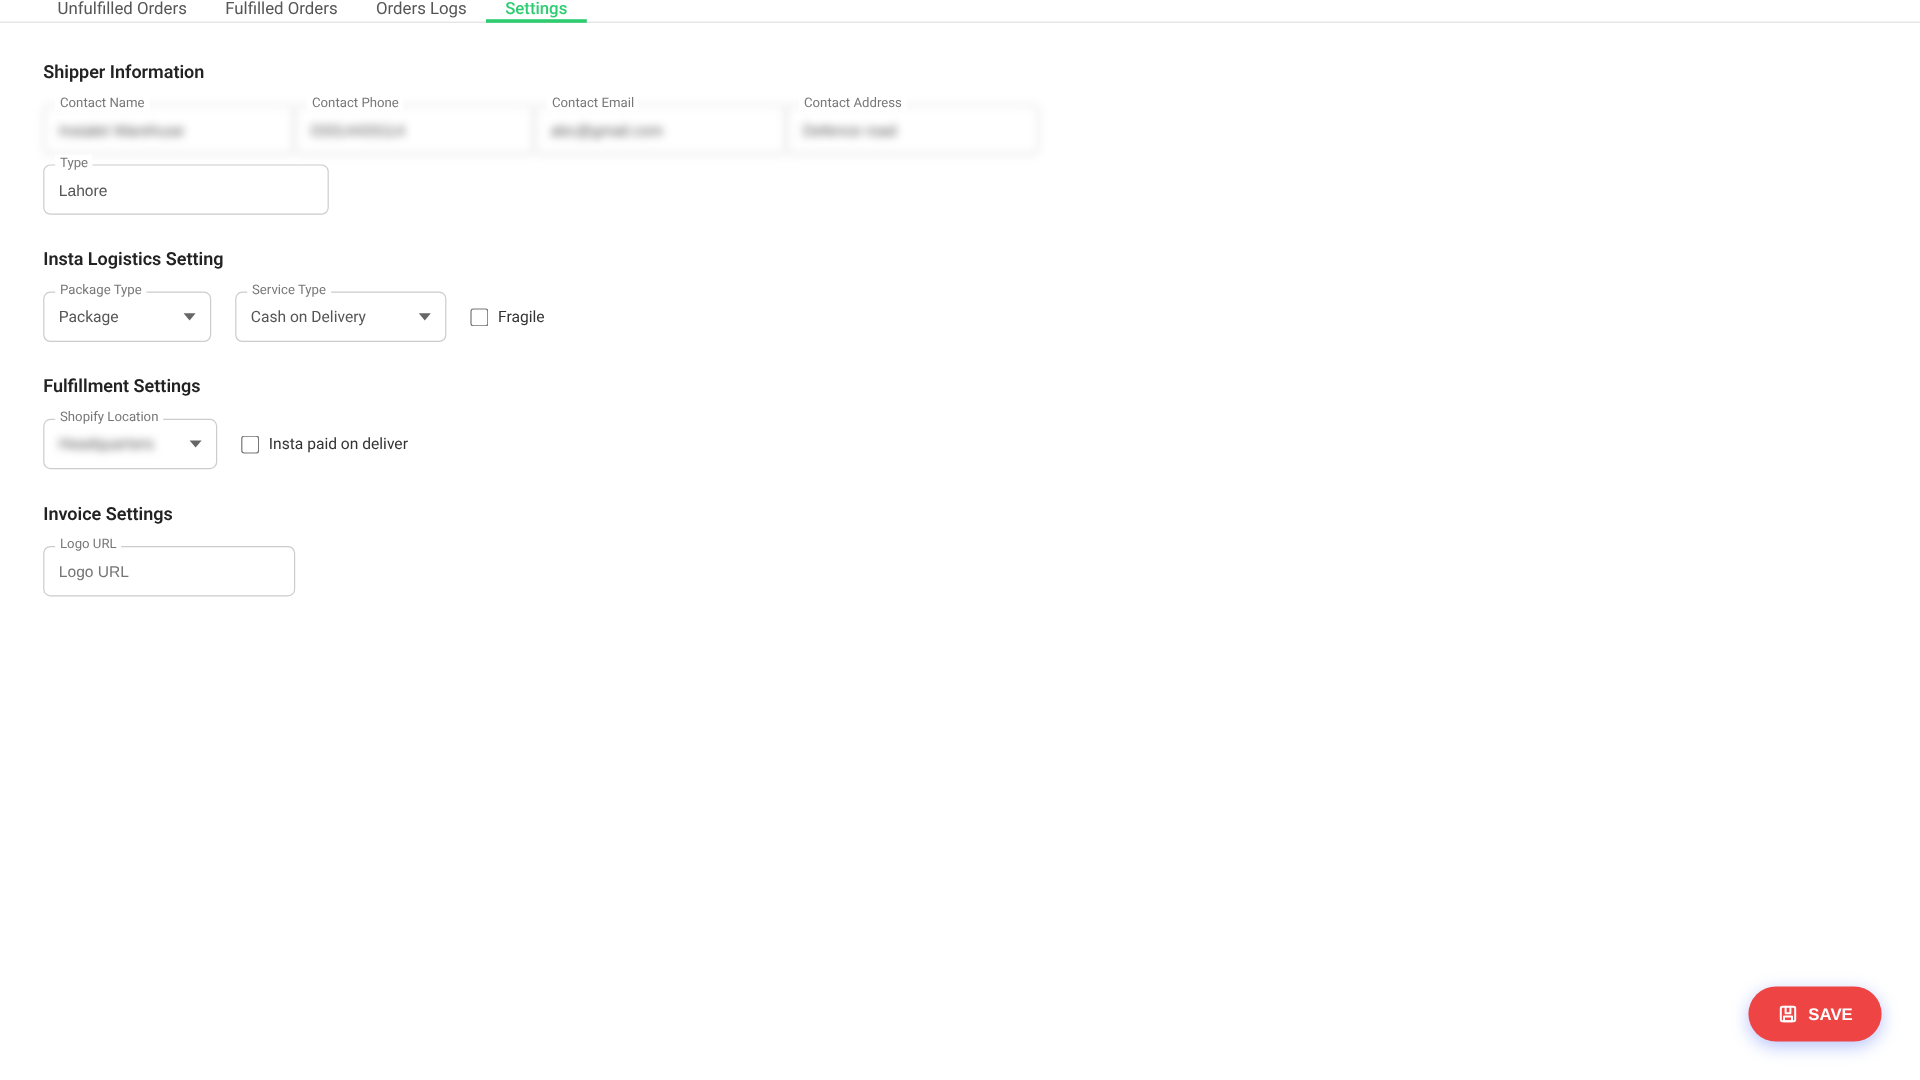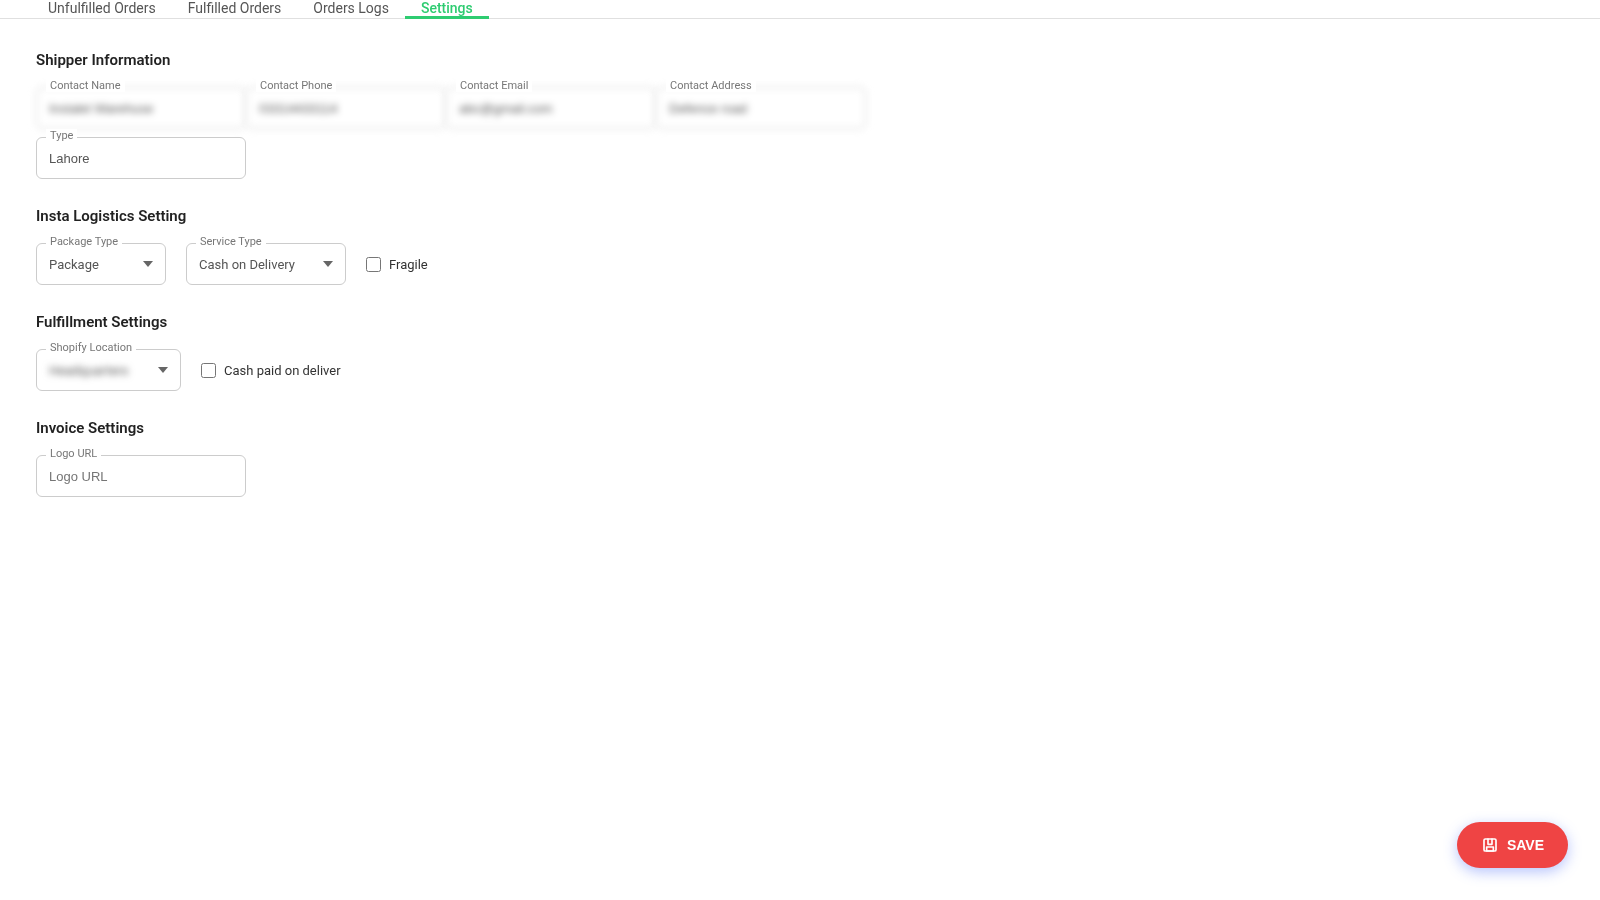--- a/index.html
+++ b/index.html
@@ -76,21 +76,21 @@
       color: #555;
       background: #fff;
       outline: none;
       min-height: 42px;
     }
 
     .field-group.wide-1 input { width: 210px; }
     .field-group.wide-2 input { width: 200px; }
     .field-group.wide-3 input { width: 210px; }
     .field-group.wide-4 input { width: 210px; }
-    .field-group.city input { width: 210px; }
+    .field-group.city input { width: 238px; }
     .field-group.api-key input { width: 210px; }
     .field-group.logo-url input { width: 210px; }
 
     .select-box {
       display: flex;
       align-items: center;
       justify-content: space-between;
       cursor: pointer;
       user-select: none;
       padding: 10px 10px 10px 12px;
@@ -98,22 +98,22 @@
 
     .select-box .chevron {
       width: 0;
       height: 0;
       border-left: 5px solid transparent;
       border-right: 5px solid transparent;
       border-top: 6px solid #666;
       margin-left: 8px;
     }
 
-    .select-box.pkg-type { width: 130px; }
-    .select-box.svc-type { width: 160px; }
+    .select-box.pkg-type { width: 140px; }
+    .select-box.svc-type { width: 176px; }
     .select-box.shopify-loc { width: 145px; }
 
     .section {
       margin-bottom: 28px;
     }
 
     .inline-row {
       display: flex;
       align-items: center;
       gap: 20px;
@@ -258,21 +258,21 @@
       <div class="field-group">
         <span class="field-label">Shopify Location</span>
         <div class="select-box shopify-loc">
           <span class="blurred-text">Headquarters</span>
           <span class="chevron"></span>
         </div>
       </div>
 
       <div class="checkbox-row">
         <input type="checkbox" style="">
-        <span>Cash paid on deliver</span>
+        <span>Insta paid on deliver</span>
       </div>
     </div>
   </div>
 
   <div class="section">
     <div class="section-title">Invoice Settings</div>
 
     <div class="fields-row">
       <div class="field-group logo-url">
         <span class="field-label">Logo URL</span>

